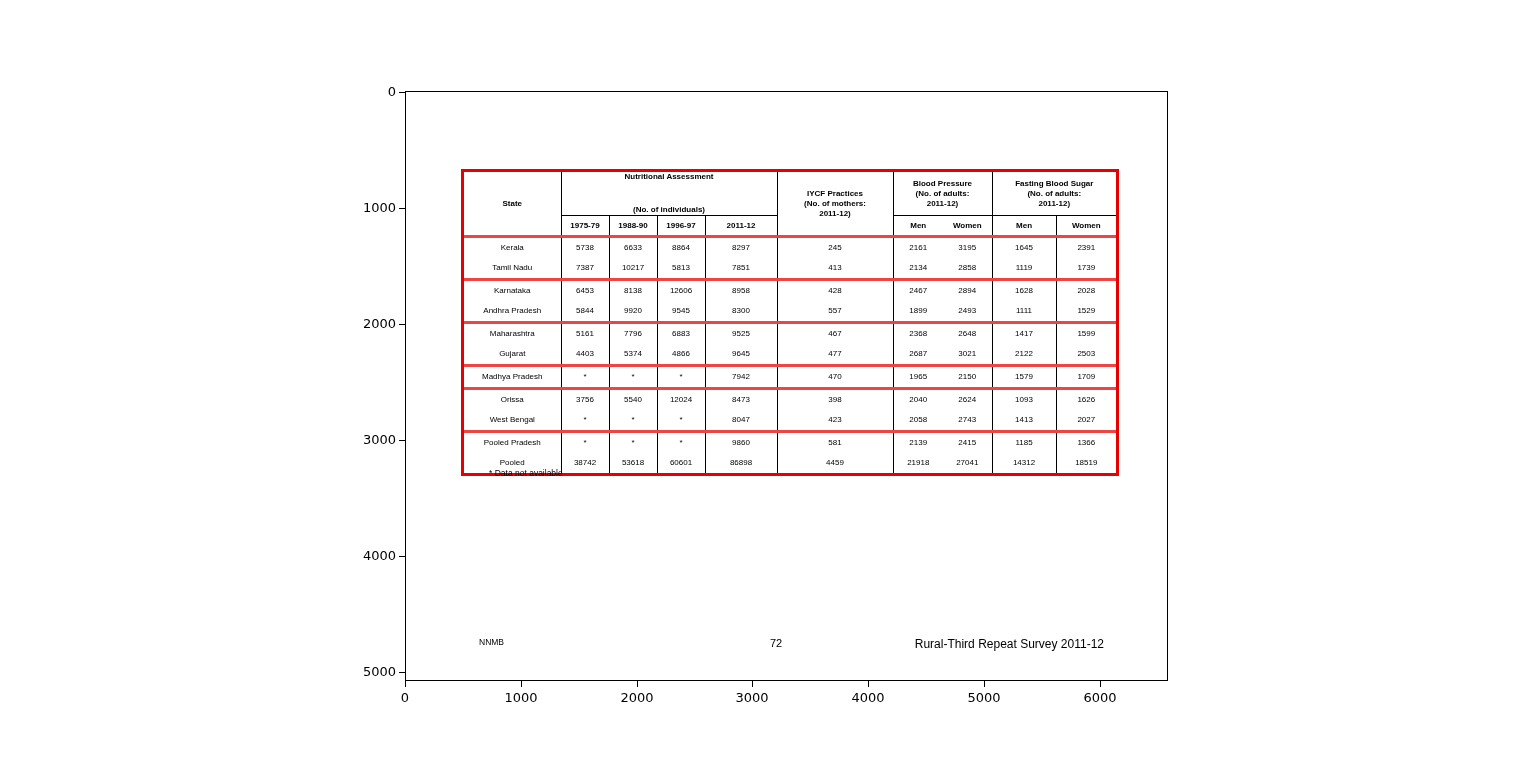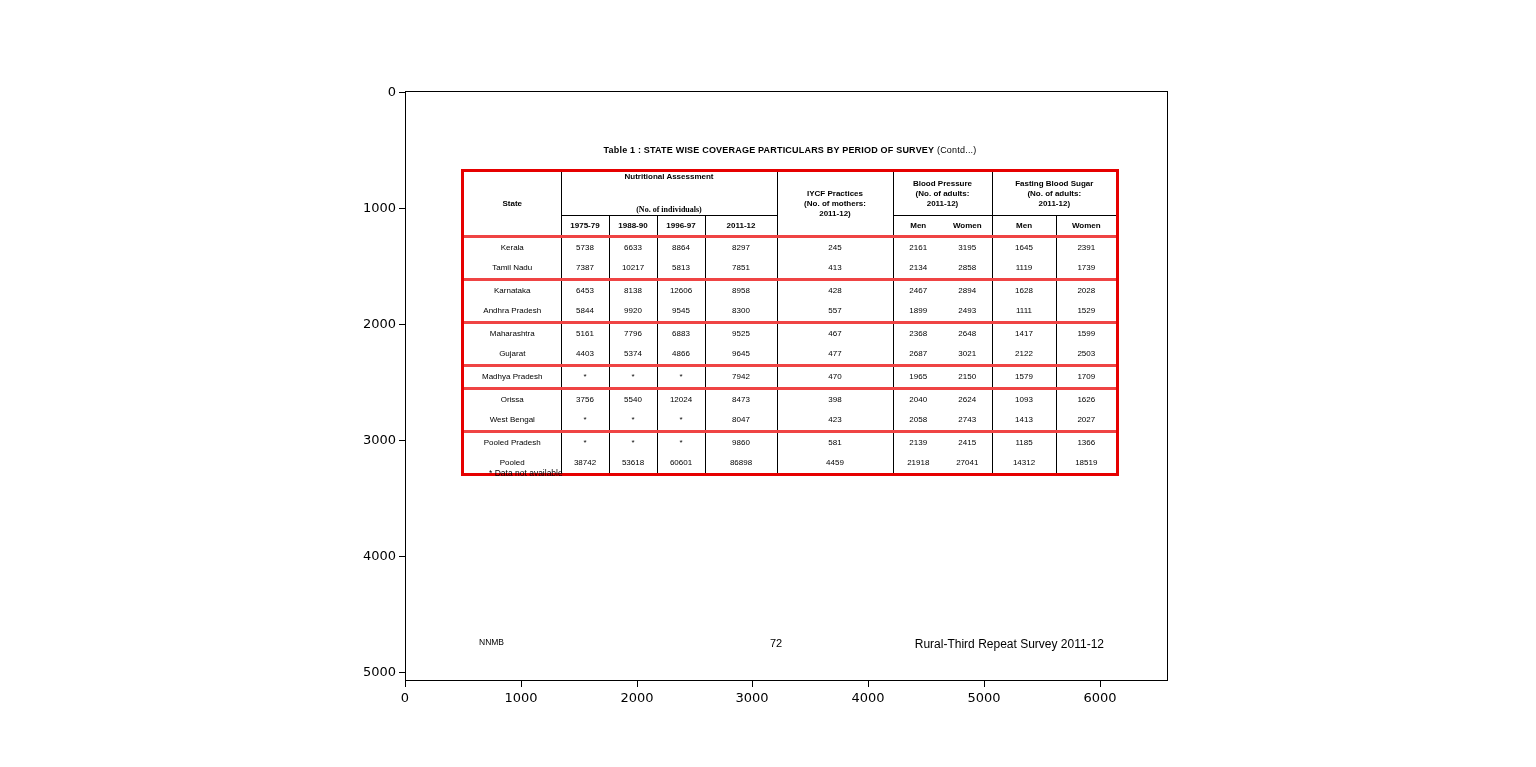--- a/index.html
+++ b/index.html
@@ -35,35 +35,32 @@
     font-size:8px;line-height:1.25;color:#000;overflow:hidden;white-space:nowrap;
   }
   table.cov th{font-weight:bold;}
   tr.grp th{height:39px;}
   tr.sub th{height:19px;border-top:1px solid #000;margin-left:24px;}
   table.cov tbody td{height:20px;font-weight:normal;}
   .bl{border-left:1px solid #000;}
   td.state{text-align:left;padding-left:5px;}
   tr.sep td{border-top:3px solid #ef4444;}
   tr.boldrow td{font-weight:bold;text-align:center;}
-  th .gap{margin-top:23px;font-family:Liberation Serif, serif;}
+  th .gap{margin-top:23px;}
   .footnote{position:absolute;left:83px;top:376px;font-size:8.5px;}
   .footer-left{position:absolute;left:73px;top:545px;font-size:8.5px;}
   .footer-center{position:absolute;left:340px;top:545px;width:60px;text-align:center;font-size:11px;}
   .footer-right{position:absolute;left:398px;top:545px;width:300px;text-align:right;font-size:12px;}
 </style>
 </head>
 <body>
 
 <div class="axes">
   <div class="doc">
 
-    <div class="doc-title">
-      <span class="b">Table 1 : STATE WISE COVERAGE PARTICULARS BY PERIOD OF SURVEY</span><span> (Contd...)</span>
-    </div>
 
     <div class="table-frame">
       <table class="cov">
         <colgroup>
           <col style="width:97px">
             <col style="width:48px">
             <col style="width:48px">
           <col style="width:48px">
             <col style="width:72px">
             <col style="width:116px">

